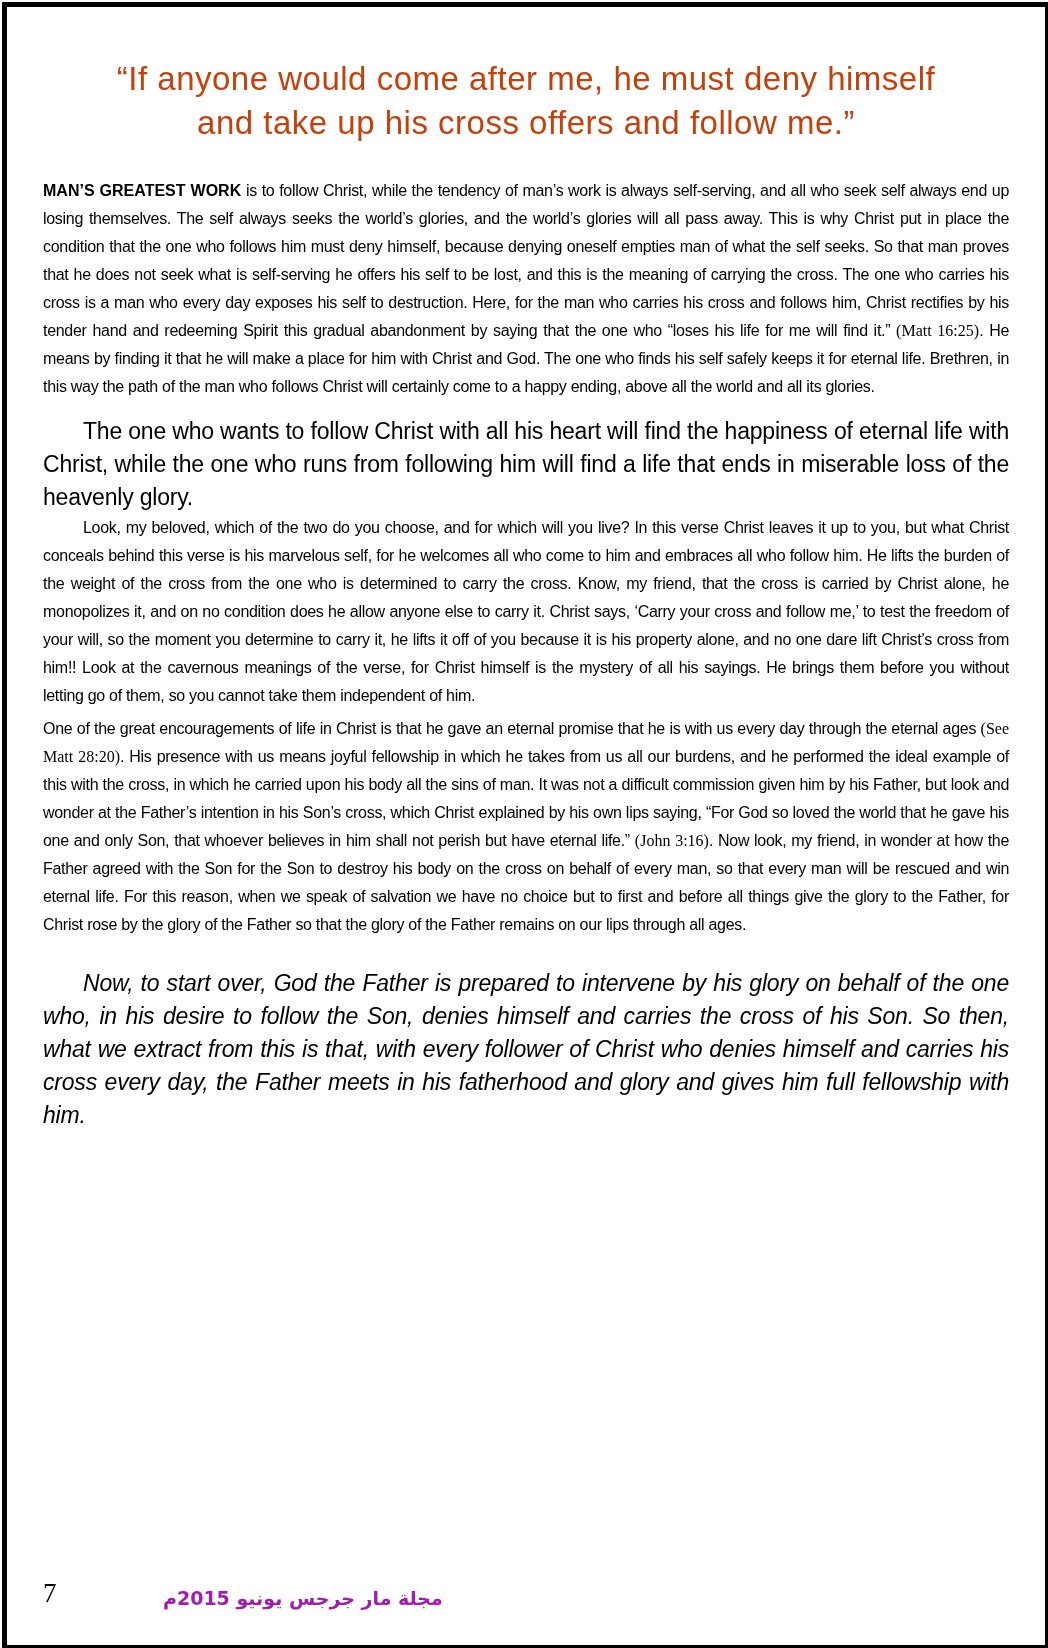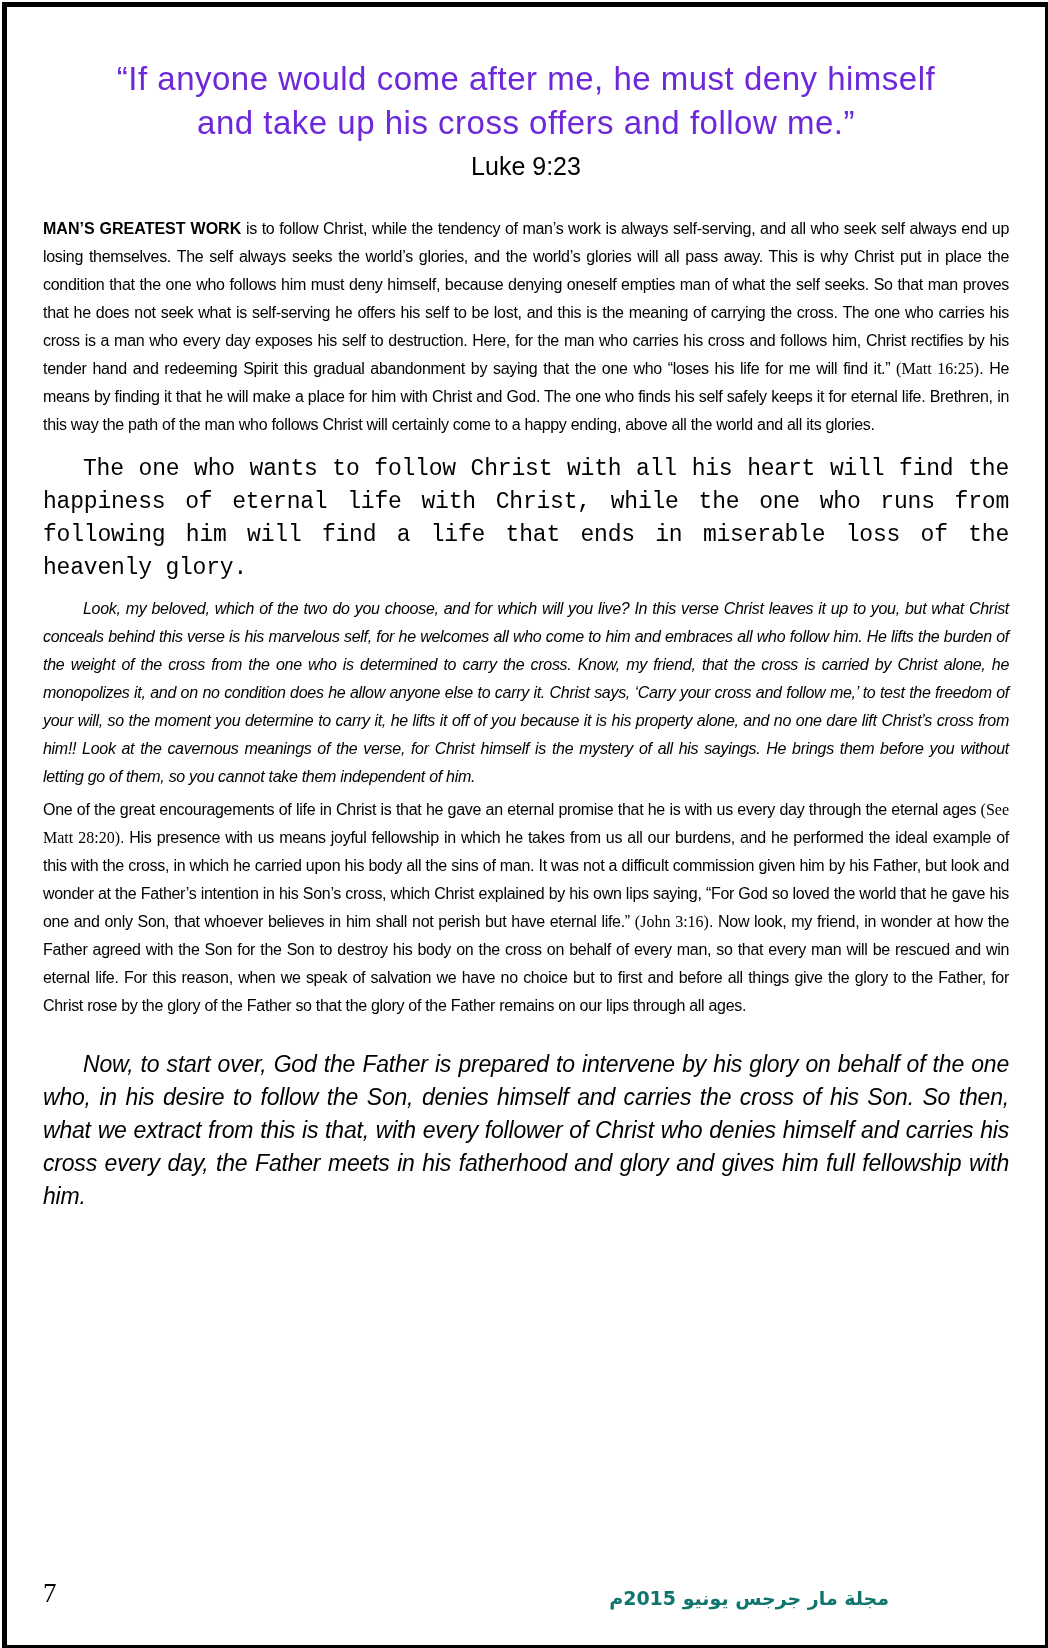--- a/index.html
+++ b/index.html
@@ -23,89 +23,88 @@
   }
   .title-block {
     text-align: center;
     margin-top: 24px;
   }
   .title-line {
     font-size: 33px;
     line-height: 44px;
     letter-spacing: 0.5px;
     font-weight: normal;
-    color: #6d28d9;
+    color: #c2410c;
   }
   .title-ref {
     font-size: 25px;
     line-height: 34px;
     margin-top: 4px;
   }
   .body-par {
     font-size: 16px;
     line-height: 28px;
     letter-spacing: -0.3px;
     text-align: justify;
     text-justify: inter-word;
     margin: 0;
   }
   .par-1 { margin-top: 32px; }
-  .par-3 { margin-top: 10px; text-indent: 40px; font-style: italic; }
+  .par-3 { text-indent: 40px; }
   .par-4 { margin-top: 5px; }
   .lead-par {
     font-size: 23px;
     line-height: 33px;
     letter-spacing: -0.2px;
     text-align: justify;
     text-justify: inter-word;
     text-indent: 40px;
     margin: 0;
   }
-  .par-2 { margin-top: 14px; font-family: Liberation Mono, monospace; }
+  .par-2 { margin-top: 14px; }
   .par-5 { margin-top: 28px; font-style: italic; }
   .bold-open { font-weight: bold; letter-spacing: 0; }
   .cite {
     font-family: "Liberation Serif", serif;
     letter-spacing: 0;
   }
   .footer {
     margin-top: auto;
     display: flex;
     align-items: flex-end;
     padding-bottom: 8px;
   }
   .page-number {
     font-family: "Liberation Serif", serif;
     font-size: 27px;
     width: 120px;
     flex: 0 0 auto;
   }
   .journal-title {
     flex: 1 1 auto;
-    text-align: right;
+    text-align: left;
     direction: rtl;
     font-family: "DejaVu Sans", sans-serif;
     font-size: 19px;
     font-weight: bold;
-    color: #0f766e;
+    color: #a21caf;
   }
   .footer-spacer {
     width: 120px;
     flex: 0 0 auto;
   }
 </style>
 </head>
 <body>
 
 <div class="page">
 
   <div class="title-block">
     <div class="title-line">“If anyone would come after me, he must deny himself</div>
     <div class="title-line">and take up his cross offers and follow me.”</div>
-    <div class="title-ref">Luke 9:23</div>
   </div>
 
   <p class="body-par par-1"><span class="bold-open">MAN’S GREATEST WORK</span><span> is to follow Christ, while the tendency of man’s work is always self-serving, and all who seek self always end up losing themselves. The self always seeks the world’s glories, and the world’s glories will all pass away. This is why Christ put in place the condition that the one who follows him must deny himself, because denying oneself empties man of what the self seeks. So that man proves that he does not seek what is self-serving he offers his self to be lost, and this is the meaning of carrying the cross. The one who carries his cross is a man who every day exposes his self to destruction. Here, for the man who carries his cross and follows him, Christ rectifies by his tender hand and redeeming Spirit this gradual abandonment by saying that the one who “loses his life for me will find it.” </span><span class="cite">(Matt 16:25)</span><span>. He means by finding it that he will make a place for him with Christ and God. The one who finds his self safely keeps it for eternal life. Brethren, in this way the path of the man who follows Christ will certainly come to a happy ending, above all the world and all its glories.</span></p>
 
   <p class="lead-par par-2">The one who wants to follow Christ with all his heart will find the happiness of eternal life with Christ, while the one who runs from following him will find a life that ends in miserable loss of the heavenly glory.</p>
 
   <p class="body-par par-3">Look, my beloved, which of the two do you choose, and for which will you live? In this verse Christ leaves it up to you, but what Christ conceals behind this verse is his marvelous self, for he welcomes all who come to him and embraces all who follow him. He lifts the burden of the weight of the cross from the one who is determined to carry the cross. Know, my friend, that the cross is carried by Christ alone, he monopolizes it, and on no condition does he allow anyone else to carry it. Christ says, ‘Carry your cross and follow me,’ to test the freedom of your will, so the moment you determine to carry it, he lifts it off of you because it is his property alone, and no one dare lift Christ’s cross from him!! Look at the cavernous meanings of the verse, for Christ himself is the mystery of all his sayings. He brings them before you without letting go of them, so you cannot take them independent of him.</p>
 
   <p class="body-par par-4"><span>One of the great encouragements of life in Christ is that he gave an eternal promise that he is with us every day through the eternal ages </span><span class="cite">(See Matt 28:20)</span><span>. His presence with us means joyful fellowship in which he takes from us all our burdens, and he performed the ideal example of this with the cross, in which he carried upon his body all the sins of man. It was not a difficult commission given him by his Father, but look and wonder at the Father’s intention in his Son’s cross, which Christ explained by his own lips saying, “For God so loved the world that he gave his one and only Son, that whoever believes in him shall not perish but have eternal life.” </span><span class="cite">(John 3:16)</span><span>. Now look, my friend, in wonder at how the Father agreed with the Son for the Son to destroy his body on the cross on behalf of every man, so that every man will be rescued and win eternal life. For this reason, when we speak of salvation we have no choice but to first and before all things give the glory to the Father, for Christ rose by the glory of the Father so that the glory of the Father remains on our lips through all ages.</span></p>
 

